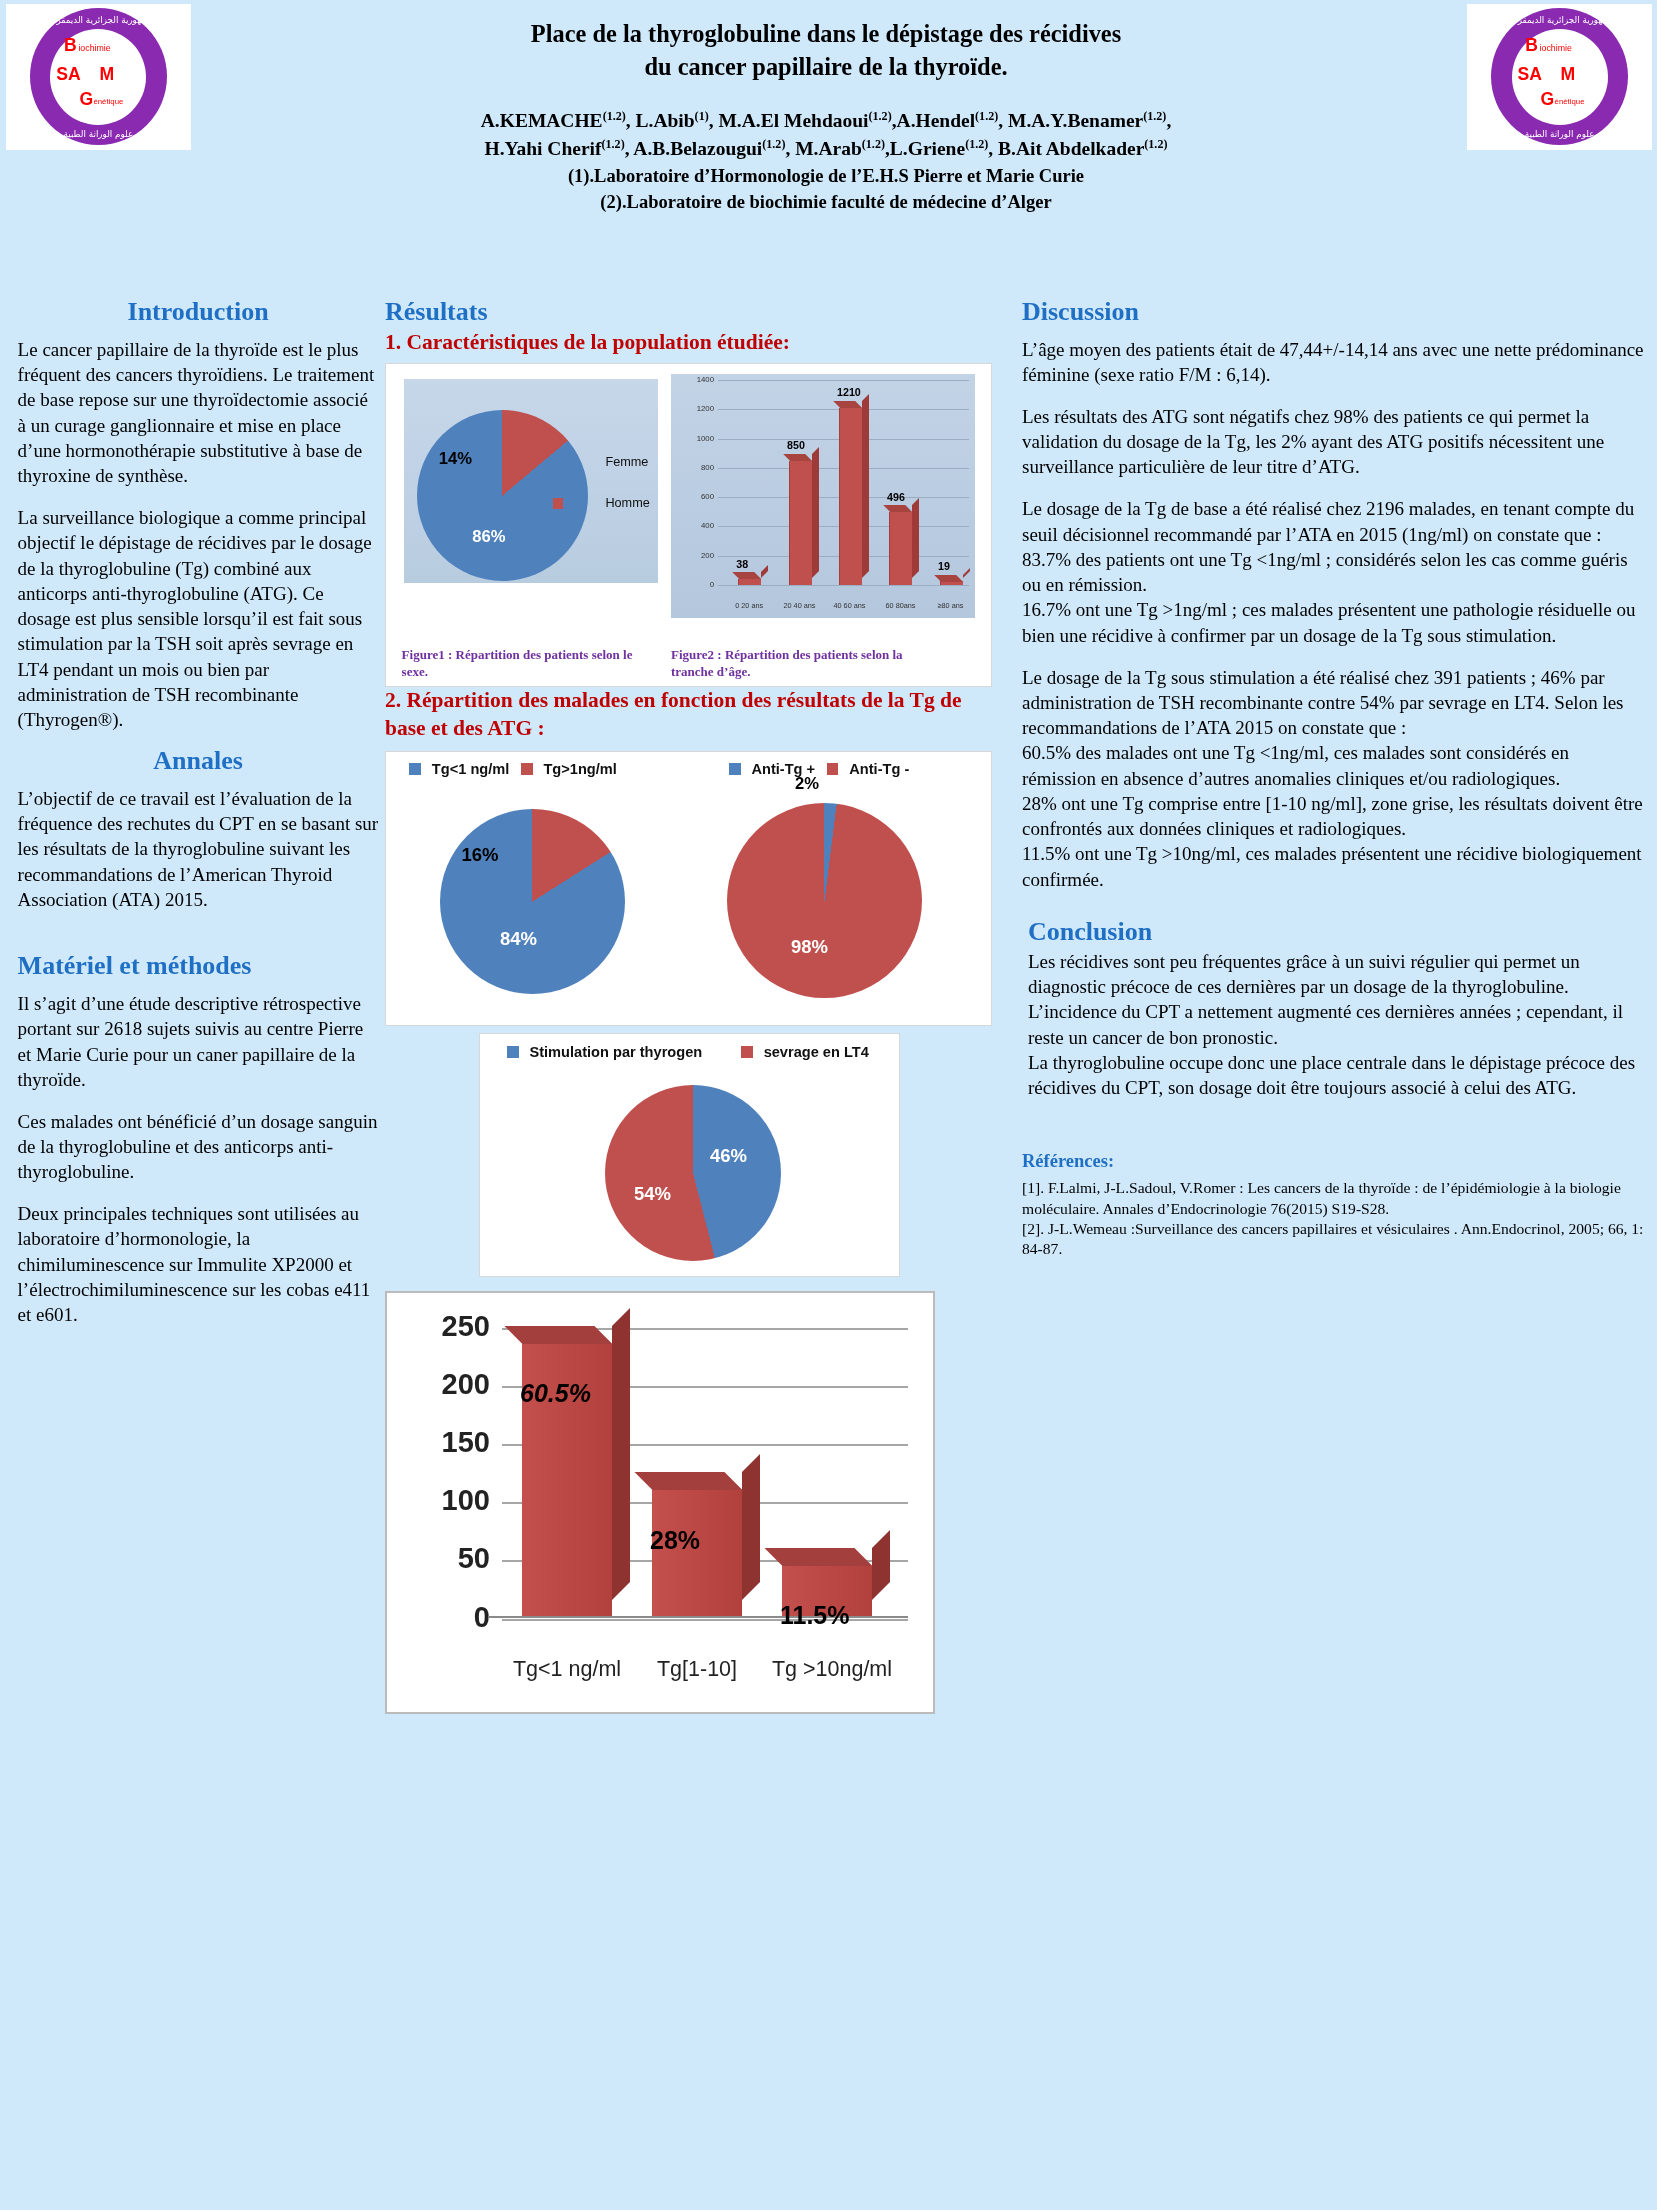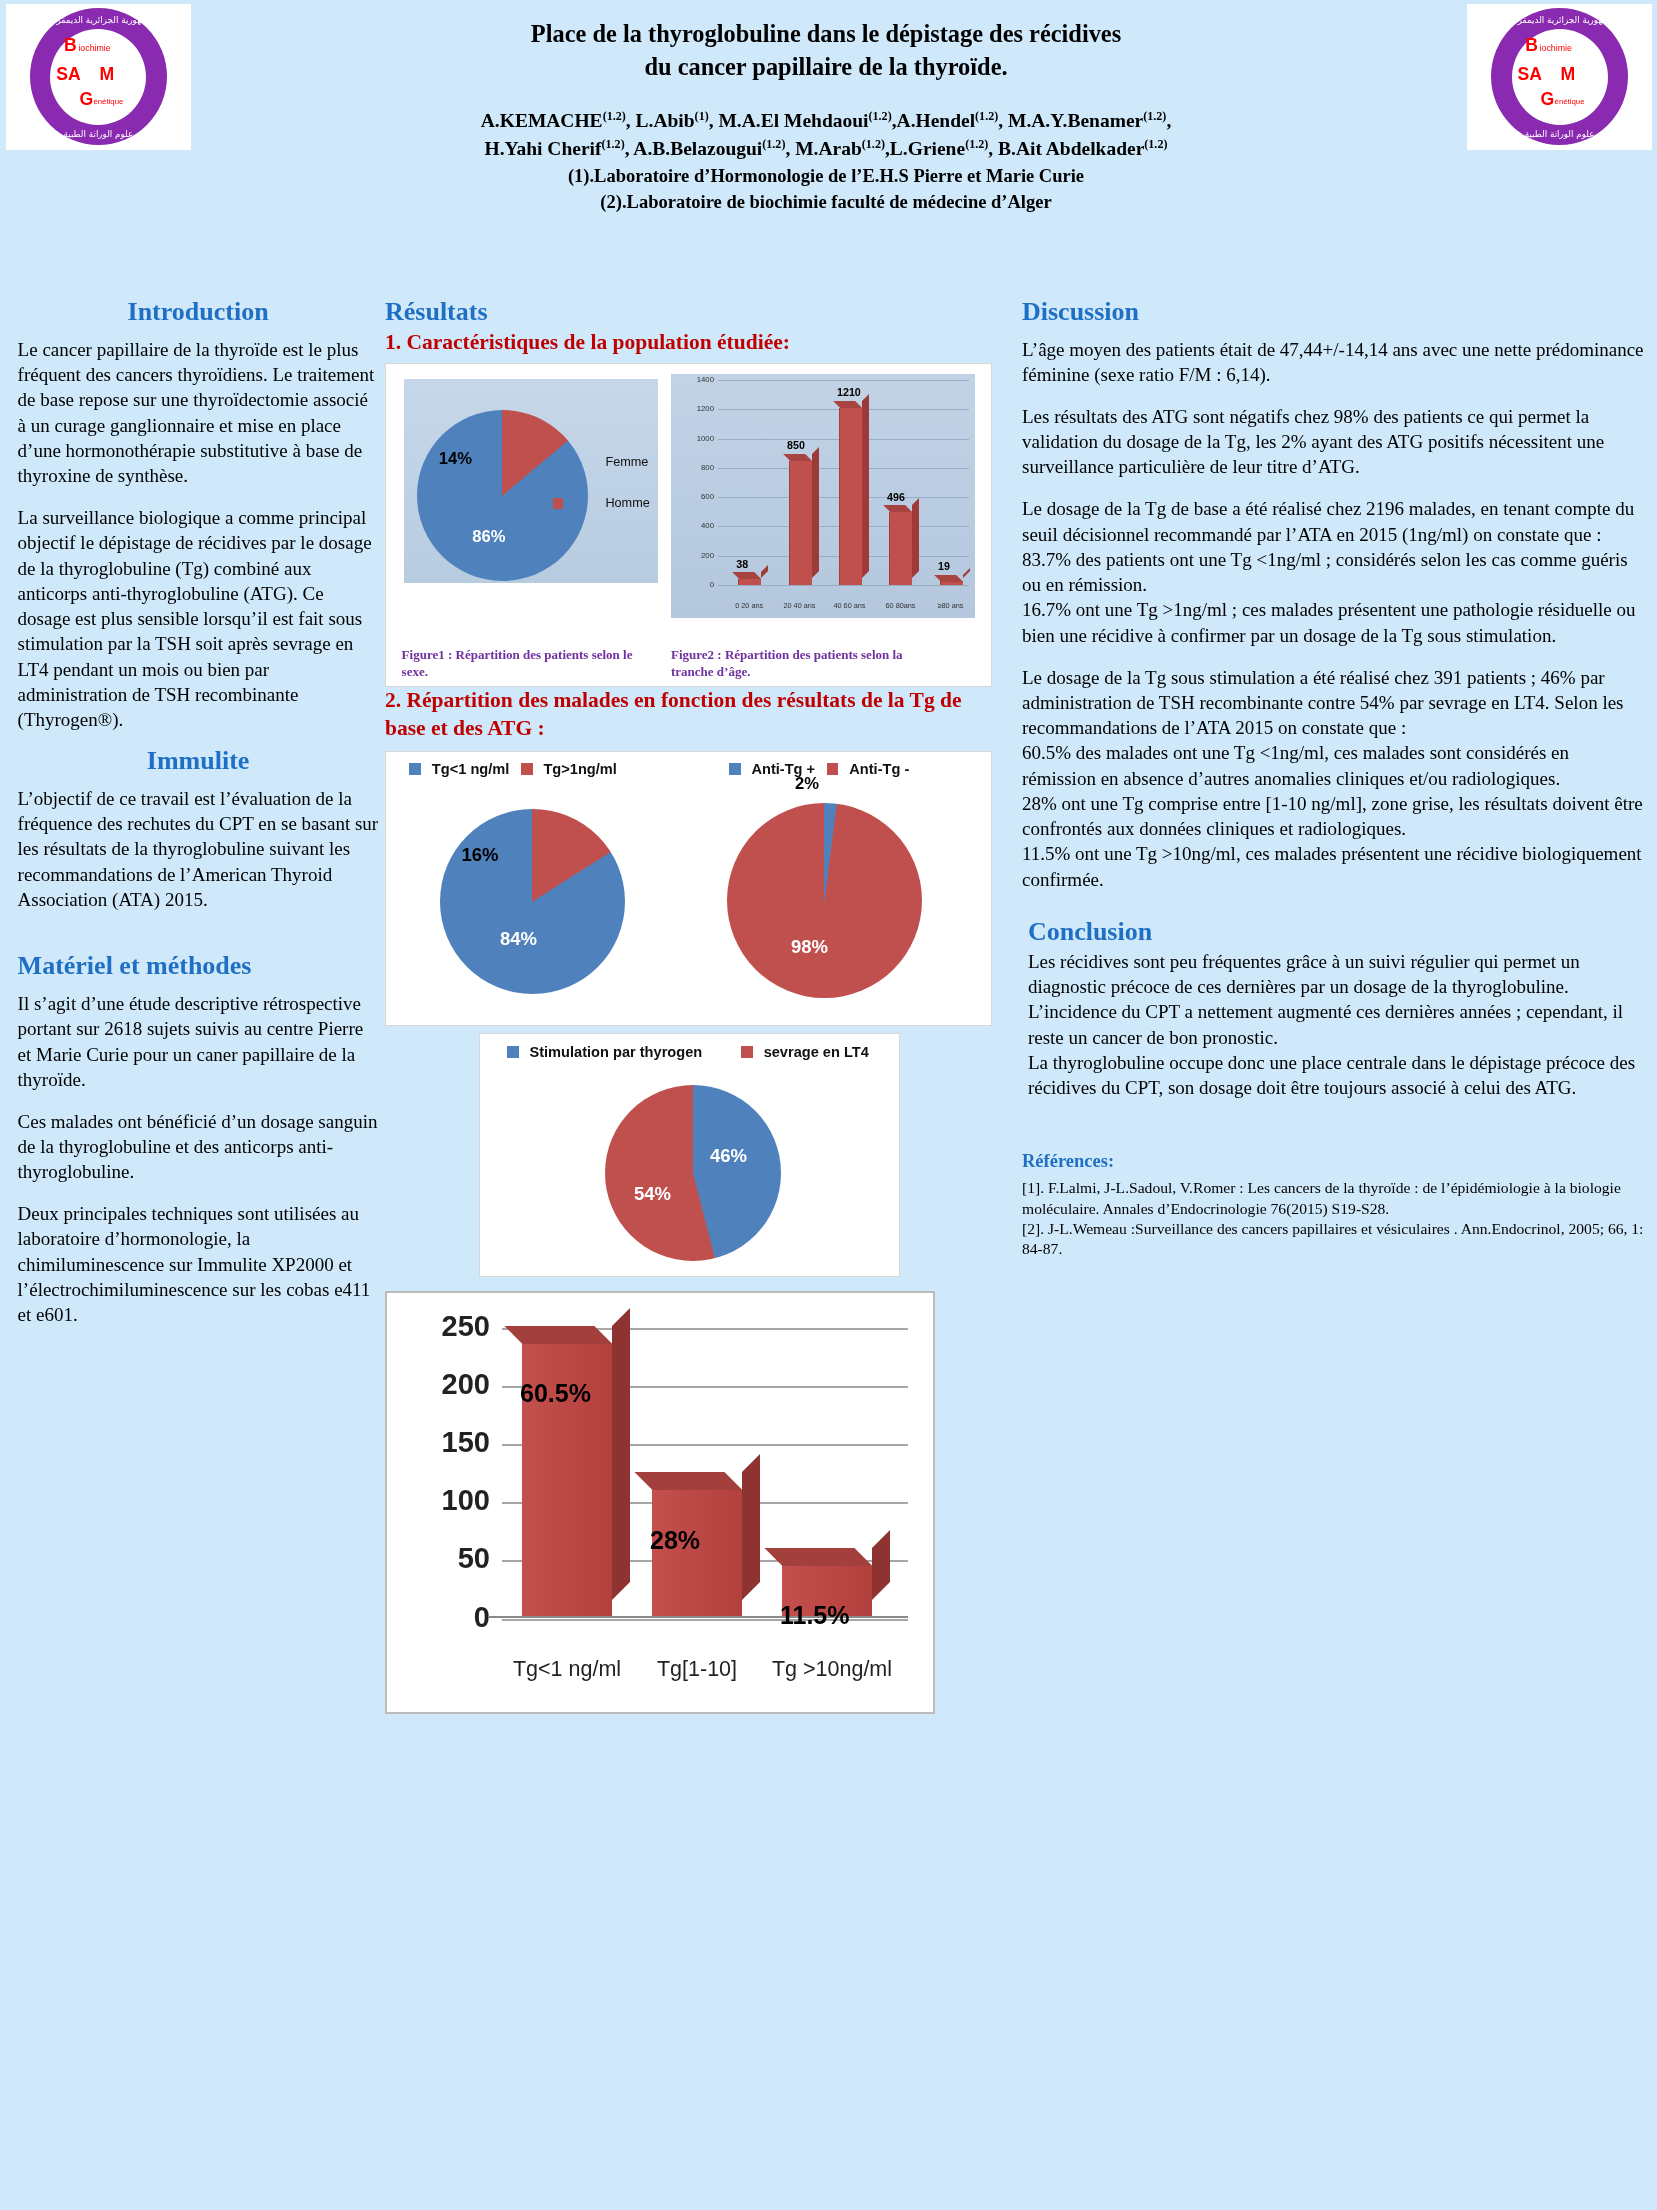--- a/index.html
+++ b/index.html
@@ -213,21 +213,21 @@
   </div>
 </div>
 
 <div class="col col-left">
   <div class="h-blue center">Introduction</div>
   <div class="body-text">
     <p>Le cancer papillaire de la thyroïde est le plus fréquent des cancers thyroïdiens. Le traitement de base repose sur une thyroïdectomie associé à un curage ganglionnaire et mise en place d’une hormonothérapie substitutive à base de thyroxine de synthèse.</p>
     <p>La surveillance biologique a comme principal objectif  le dépistage de récidives par  le dosage de la thyroglobuline (Tg) combiné aux anticorps anti-thyroglobuline (ATG). Ce dosage est plus sensible lorsqu’il est fait sous stimulation par la TSH soit après sevrage en LT4 pendant un mois ou bien par administration de TSH recombinante (Thyrogen®).</p>
   </div>
 
-  <div class="h-blue center" style="margin-top:13.7px">Immulite</div>
+  <div class="h-blue center" style="margin-top:13.7px">Annales</div>
   <div class="body-text">
     <p>L’objectif de ce travail est l’évaluation  de la fréquence des rechutes du CPT  en se basant sur les résultats de la thyroglobuline suivant les recommandations de l’American Thyroid Association (ATA) 2015.</p>
   </div>
 
   <div class="h-blue" style="margin-top:39px">Matériel et méthodes</div>
   <div class="body-text">
     <p>Il s’agit d’une étude descriptive rétrospective portant sur 2618 sujets suivis au centre Pierre et Marie Curie pour un caner papillaire de la thyroïde.</p>
     <p>Ces malades ont bénéficié  d’un dosage sanguin de  la thyroglobuline et des anticorps anti-thyroglobuline.</p>
     <p>Deux  principales techniques sont utilisées au laboratoire d’hormonologie, la chimiluminescence sur Immulite XP2000 et l’électrochimiluminescence sur les cobas e411 et e601.</p>
   </div>
@@ -355,21 +355,21 @@
         <div class="p4-ytick" style="top: 232px;">50</div>
         <div class="p4-grid" style="top: 174px;"></div>
         <div class="p4-ytick" style="top: 174px;">100</div>
         <div class="p4-grid" style="top: 116px;"></div>
         <div class="p4-ytick" style="top: 116px;">150</div>
         <div class="p4-grid" style="top: 58px;"></div>
         <div class="p4-ytick" style="top: 58px;">200</div>
         <div class="p4-grid" style="top: 0px;"></div>
         <div class="p4-ytick" style="top: 0px;">250</div>
         <div class="p4-bar" style="left: 20px; height: 274px;"></div>
-        <div class="p4-val" style="left: 18px; top: 51px;">60.5%</div>
+        <div class="p4-val" style="left: 18px; top: 51px; font-style: italic;">60.5%</div>
         <div class="p4-xtick" style="left: -13px; bottom: -64px;">Tg&lt;1 ng/ml</div>
         <div class="p4-bar" style="left: 150px; height: 128px;"></div>
         <div class="p4-val" style="left: 148px; top: 198px;">28%</div>
         <div class="p4-xtick" style="left: 117px; bottom: -64px;">Tg[1-10]</div>
         <div class="p4-bar" style="left: 280px; height: 52px;"></div>
         <div class="p4-val" style="left: 278px; top: 273px;">11.5%</div>
         <div class="p4-xtick" style="left: 252px; bottom: -64px;">Tg &gt;10ng/ml</div>
         <div class="p4-base"></div>
       </div>
   </div>

